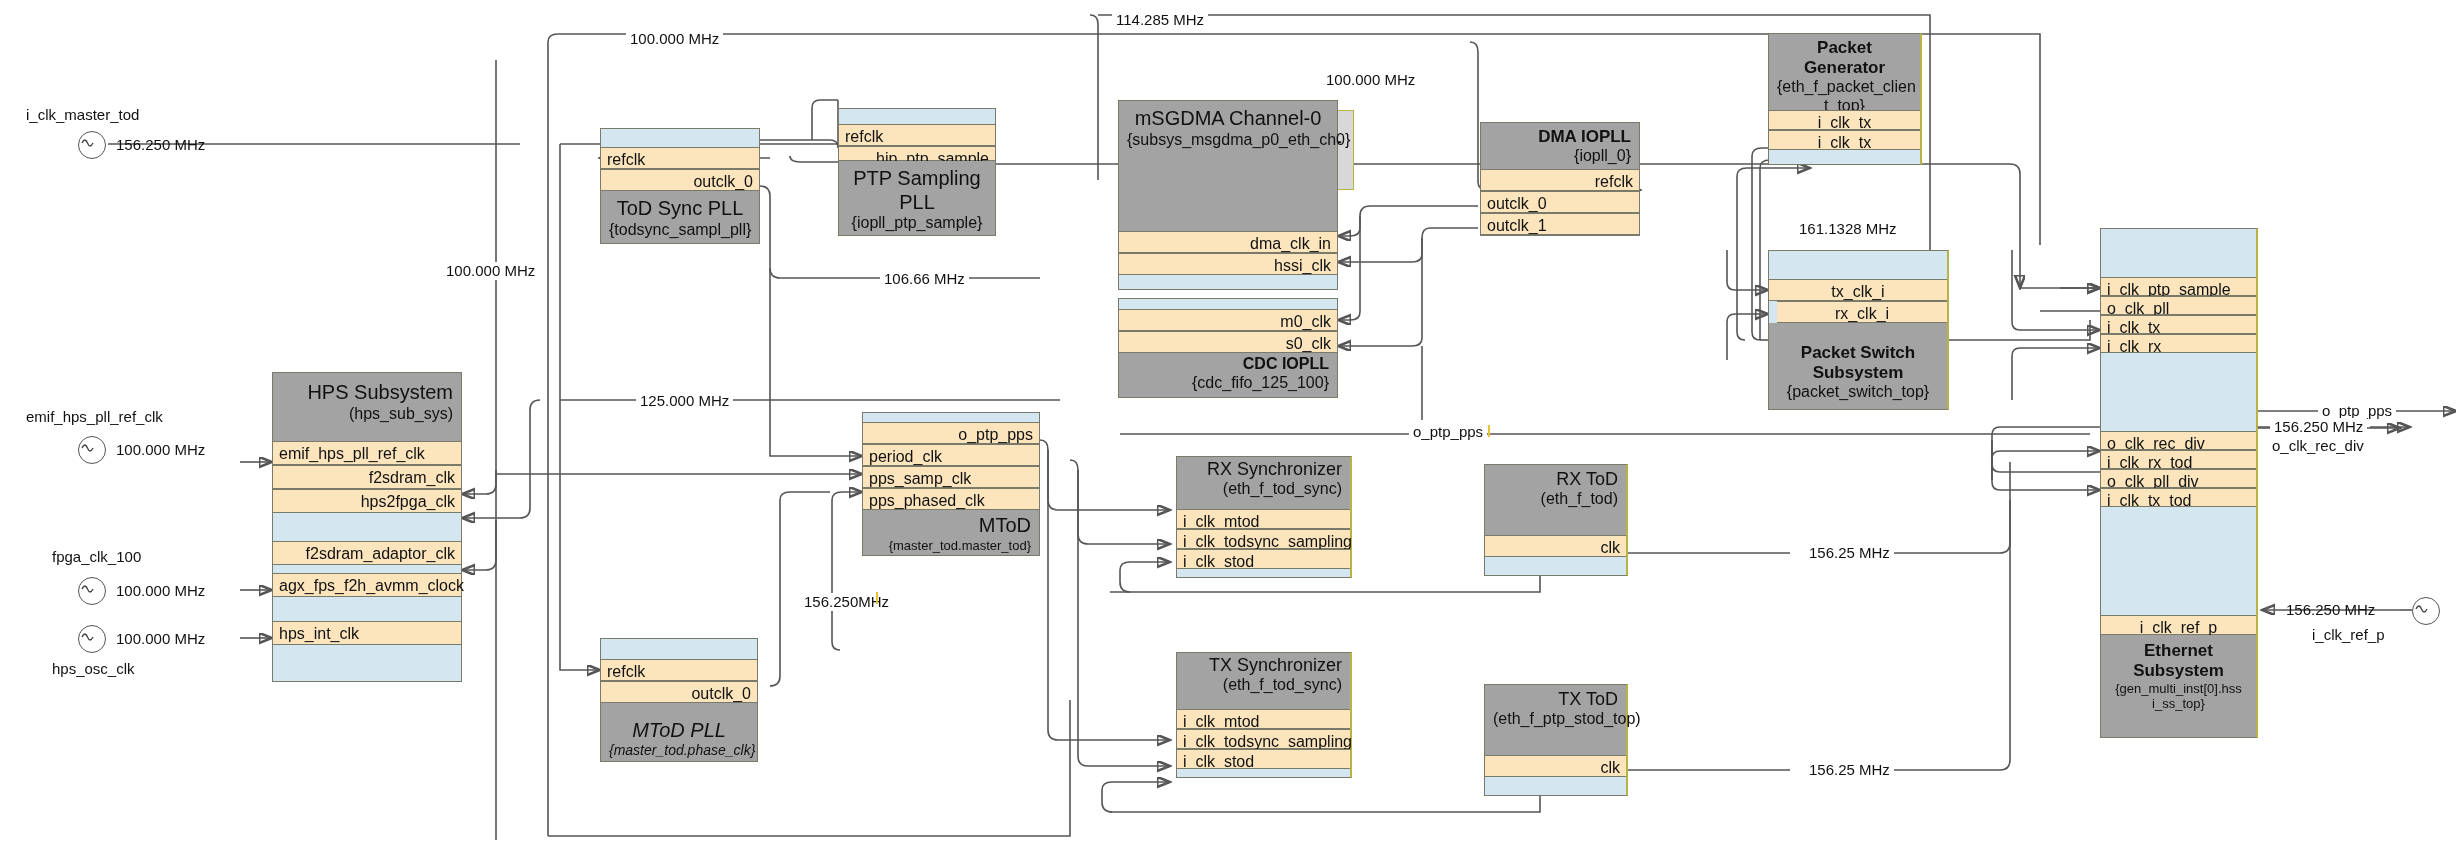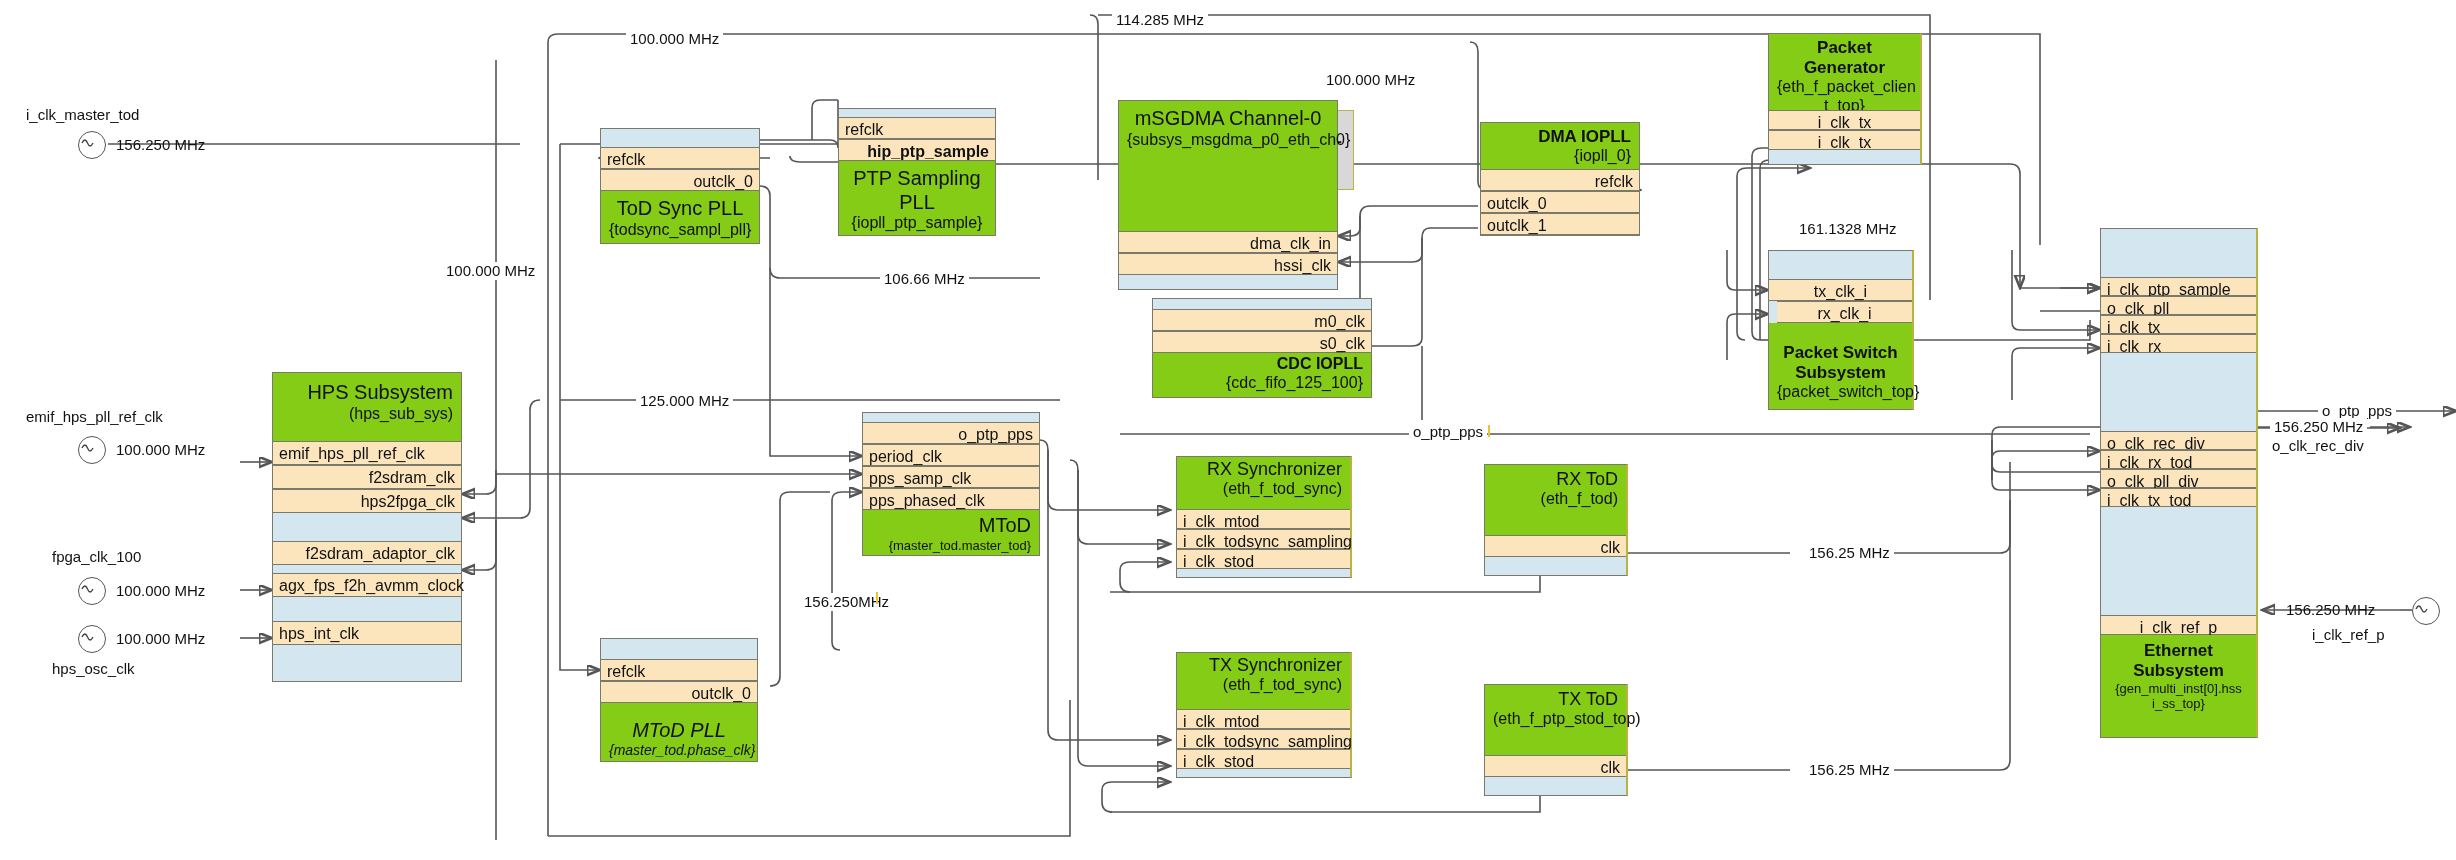--- a/index.html
+++ b/index.html
@@ -17,21 +17,21 @@
     position:absolute;
     box-sizing:border-box;
     border:1.5px solid #7a7a6a;
     background:#d4e6ef;
     display:flex;
     flex-direction:column;
     z-index:4;
   }
   .blk.rightaccent{ border-right:2.5px solid #b9b344; }
   .blk .body{
-    background:#84cc16;
+    background:#a3a3a3;
     padding:2px 8px;
     line-height:1.18;
   }
   .blk .title{ font-size:20px; }
   .blk .inst{ font-size:16px; }
   .blk .spacer{ background:#d4e6ef; }
   .port{
     background:#fce5bd;
     border-top:1.2px solid #7a7a6a;
     border-bottom:1.2px solid #7a7a6a;
@@ -287,40 +287,40 @@
     <div class="port out" style="height:22px;">outclk_0</div>
     <div class="body t-center" style="flex:1;padding-top:6px;">
       <div class="title">ToD Sync PLL</div>
       <div class="inst">{todsync_sampl_pll}</div>
     </div>
   </div>
 
   <div class="blk" style="left:838px;top:108px;width:158px;height:128px;">
     <div class="spacer" style="height:20px;"></div>
     <div class="port in" style="height:22px;">refclk</div>
-    <div class="port out" style="height:22px;font-weight:bold;">hip_ptp_sample</div>
+    <div class="port out" style="height:15px;">hip_ptp_sample</div>
     <div class="body t-center" style="flex:1;padding-top:6px;">
       <div class="title">PTP Sampling  PLL</div>
       <div class="inst">{iopll_ptp_sample}</div>
     </div>
   </div>
 
   <div style="position:absolute;left:1318px;top:110px;width:34px;height:66px;background:#d8d8d8;border:1.5px solid #b9b344;z-index:3;display:flex;align-items:flex-start;justify-content:center;padding-top:12px;font-size:22px;">1</div>
 
   <div class="blk" style="left:1118px;top:100px;width:220px;height:190px;">
     <div class="body t-center" style="flex:1;padding-top:6px;">
       <div class="title">mSGDMA Channel-0</div>
       <div class="inst">{subsys_msgdma_p0_eth_ch0}</div>
     </div>
     <div class="port out" style="height:22px;">dma_clk_in</div>
     <div class="port out" style="height:22px;">hssi_clk</div>
     <div class="spacer" style="height:14px;"></div>
   </div>
 
-  <div class="blk" style="left:1152px;top:298px;width:220px;height:100px;">
+  <div class="blk" style="left:1118px;top:298px;width:220px;height:100px;">
     <div class="spacer" style="height:10px;"></div>
     <div class="port out" style="height:22px;">m0_clk</div>
     <div class="port out" style="height:22px;">s0_clk</div>
     <div class="body t-right" style="flex:1;padding-top:2px;">
       <div class="title bold" style="font-size:16px;">CDC IOPLL</div>
       <div class="inst">{cdc_fifo_125_100}</div>
     </div>
   </div>
 
   <div class="blk" style="left:1480px;top:122px;width:160px;height:114px;">
@@ -337,21 +337,21 @@
   <div class="blk rightaccent" style="left:1768px;top:33px;width:154px;height:132px;">
     <div class="body t-center" style="height:70px;padding-top:4px;">
       <div class="title bold" style="font-size:17px;">Packet Generator</div>
       <div class="inst">{eth_f_packet_clien t_top}</div>
     </div>
     <div class="port ctr" style="height:20px;">i_clk_tx</div>
     <div class="port ctr" style="height:20px;">i_clk_tx</div>
     <div class="spacer" style="flex:1;"></div>
   </div>
 
-  <div class="blk rightaccent" style="left:1768px;top:250px;width:146px;height:160px;">
+  <div class="blk rightaccent" style="left:1768px;top:250px;width:181px;height:160px;">
     <div class="spacer" style="height:28px;"></div>
     <div class="port ctr" style="height:22px;">tx_clk_i</div>
     <div class="port ctr" style="height:22px;margin-left:8px;">rx_clk_i</div>
     <div class="body t-center" style="flex:1;padding-top:20px;">
       <div class="title bold" style="font-size:17px;">Packet Switch</div>
       <div class="title bold" style="font-size:17px;">Subsystem</div>
       <div class="inst">{packet_switch_top}</div>
     </div>
   </div>
 

